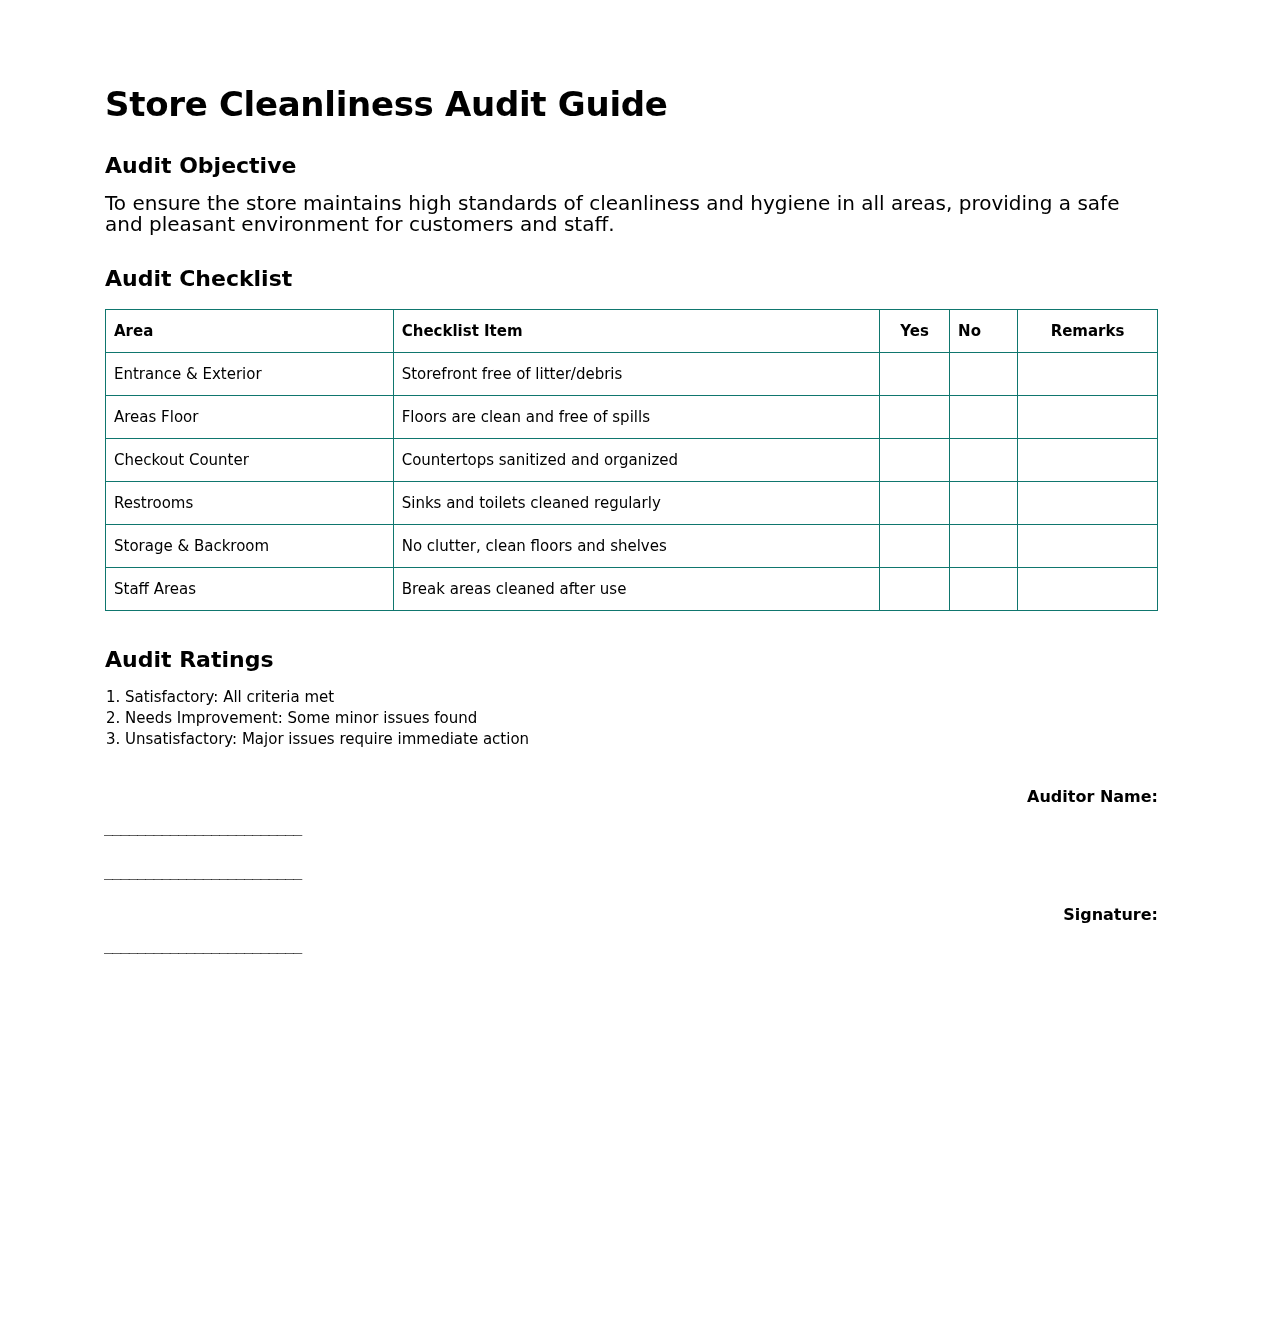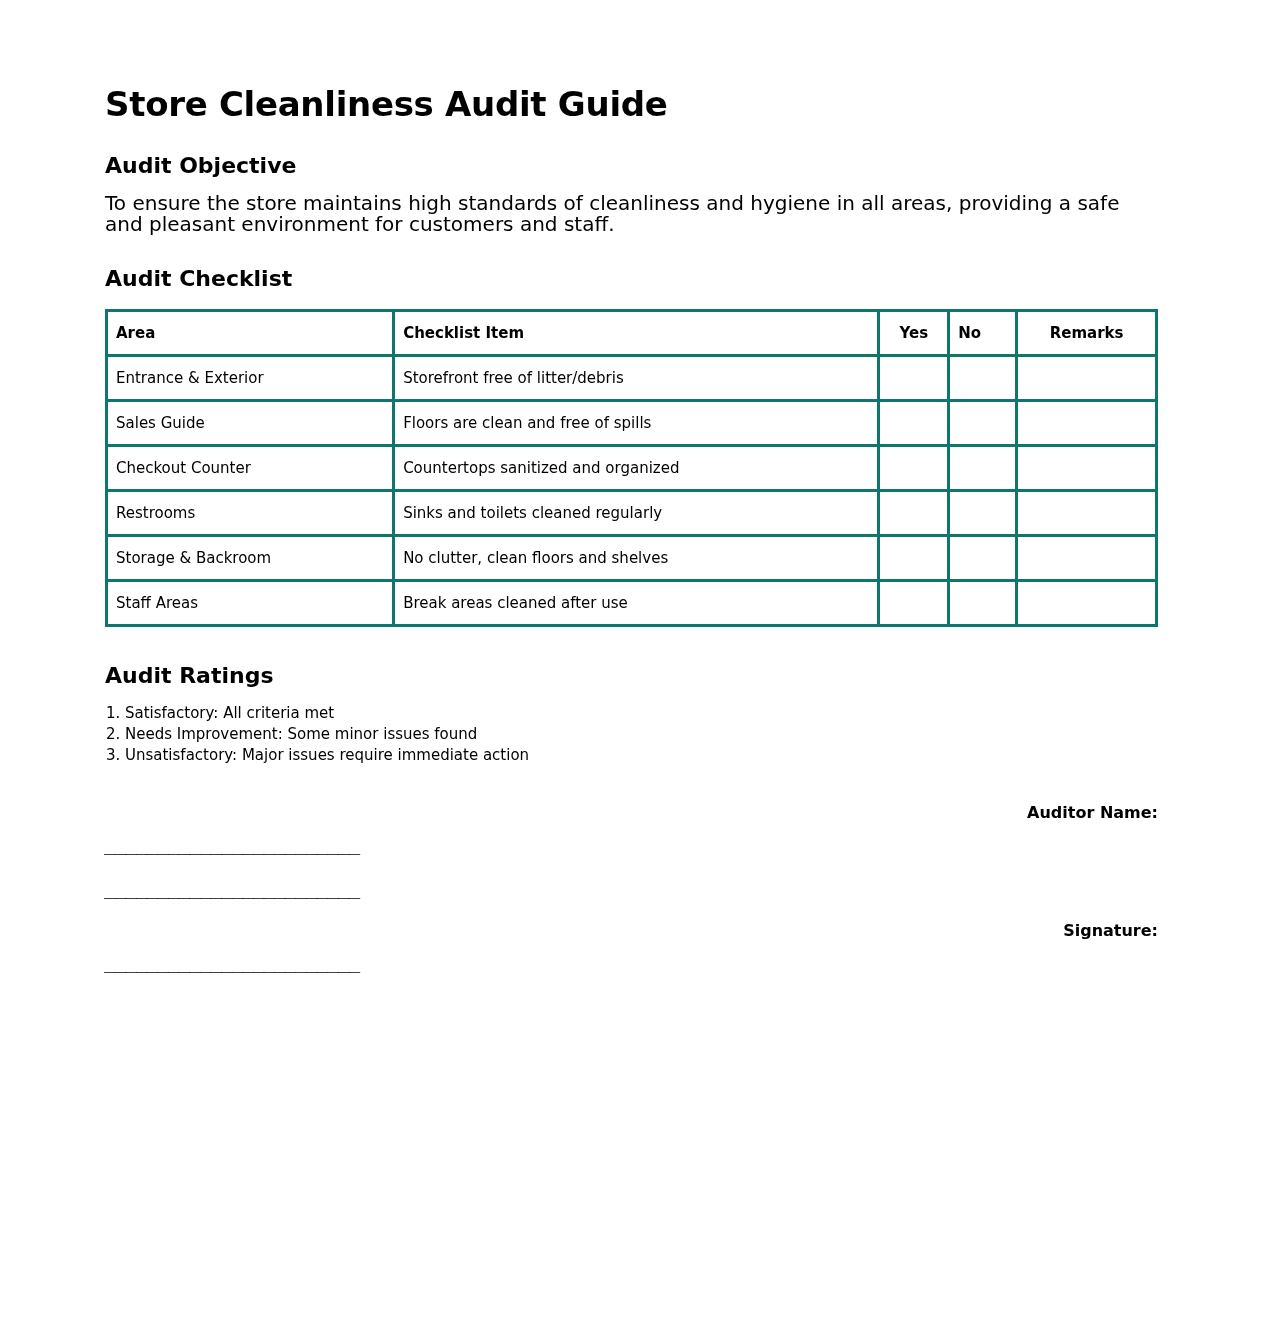--- a/index.html
+++ b/index.html
@@ -44,21 +44,21 @@
     }
     ul li::marker { font-size: 13px; }
     .section { }
     table {
       border-collapse: collapse;
       width: 1053px;
       font-size: 15px;
       margin: 16px 0 36px 0;
     }
     th, td {
-      border: 3px solid #0f766e;
+      border: 1px solid #0f766e;
       text-align: left;
       padding: 12px 8px;
       height: 41px;
       box-sizing: border-box;
       vertical-align: middle;
     }
     th { font-weight: 700; }
     .col-area { width: 288px; }
     .col-item { width: 487px; }
     .col-yes { width: 70px; text-align: center; }
@@ -67,21 +67,21 @@
     .sign-block { margin-bottom: 22px; }
     .sign-label {
       font-size: 16px;
       font-weight: 700;
       line-height: 22px;
       margin: 0 0 8px 0;
       text-align: right;
     }
     .sign-line {
       font-family: "DejaVu Sans Mono", "Liberation Mono", monospace;
-      font-size: 19px;
+      font-size: 15px;
       line-height: 22px;
       margin-left: -1px;
       letter-spacing: -0.8px;
     }
   </style>
 </head>
 <body>
 
 <div class="page">
 
@@ -107,21 +107,21 @@
       </thead>
       <tbody>
         <tr>
           <td>Entrance &amp; Exterior</td>
           <td>Storefront free of litter/debris</td>
           <td></td>
           <td></td>
           <td></td>
         </tr>
         <tr>
-          <td>Sales Guide</td>
+          <td>Areas Floor</td>
           <td>Floors are clean and free of spills</td>
           <td></td>
           <td></td>
           <td></td>
         </tr>
         <tr>
           <td>Checkout Counter</td>
           <td>Countertops sanitized and organized</td>
           <td></td>
           <td></td>

